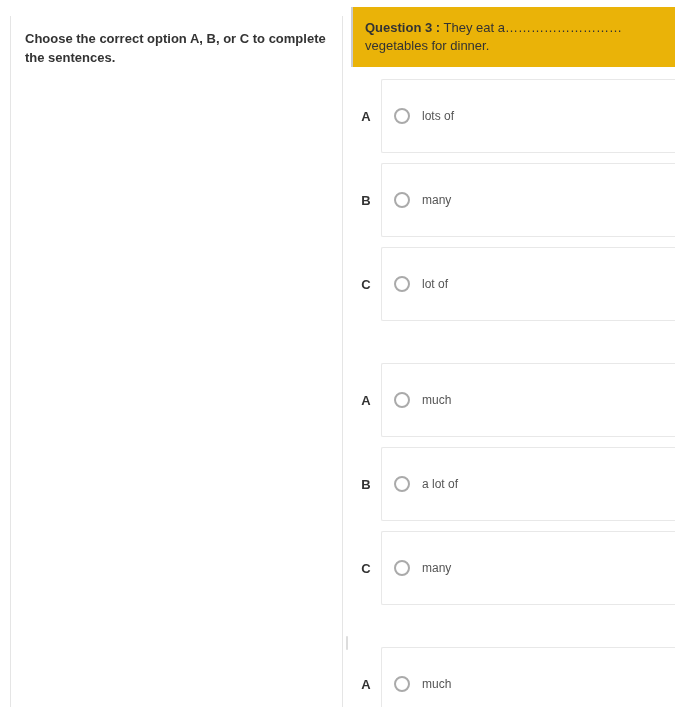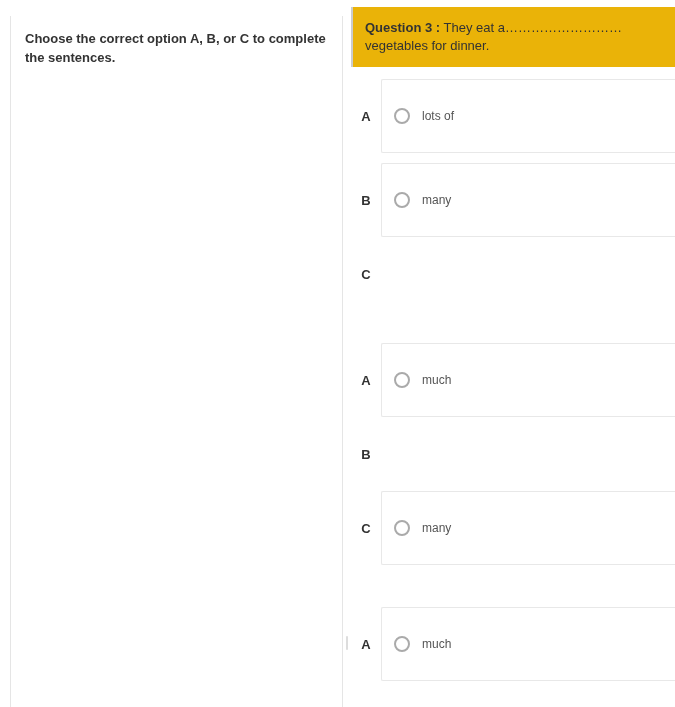--- a/index.html
+++ b/index.html
@@ -139,35 +139,43 @@
         </div>
         <div class="option-row">
           <div class="option-letter">B</div>
           <div class="option-box">
             <span class="radio"></span>
             <span class="option-text">many</span>
           </div>
         </div>
         <div class="option-row">
           <div class="option-letter">C</div>
+          <div class="option-box">
+            <span class="radio"></span>
+            <span class="option-text">lot of</span>
+          </div>
         </div>
       </div>
     </div>
 
     <div class="question-block">
       <div class="options">
         <div class="option-row">
           <div class="option-letter">A</div>
           <div class="option-box">
             <span class="radio"></span>
             <span class="option-text">much</span>
           </div>
         </div>
         <div class="option-row">
           <div class="option-letter">B</div>
+          <div class="option-box">
+            <span class="radio"></span>
+            <span class="option-text">a lot of</span>
+          </div>
         </div>
         <div class="option-row">
           <div class="option-letter">C</div>
           <div class="option-box">
             <span class="radio"></span>
             <span class="option-text">many</span>
           </div>
         </div>
       </div>
     </div>

